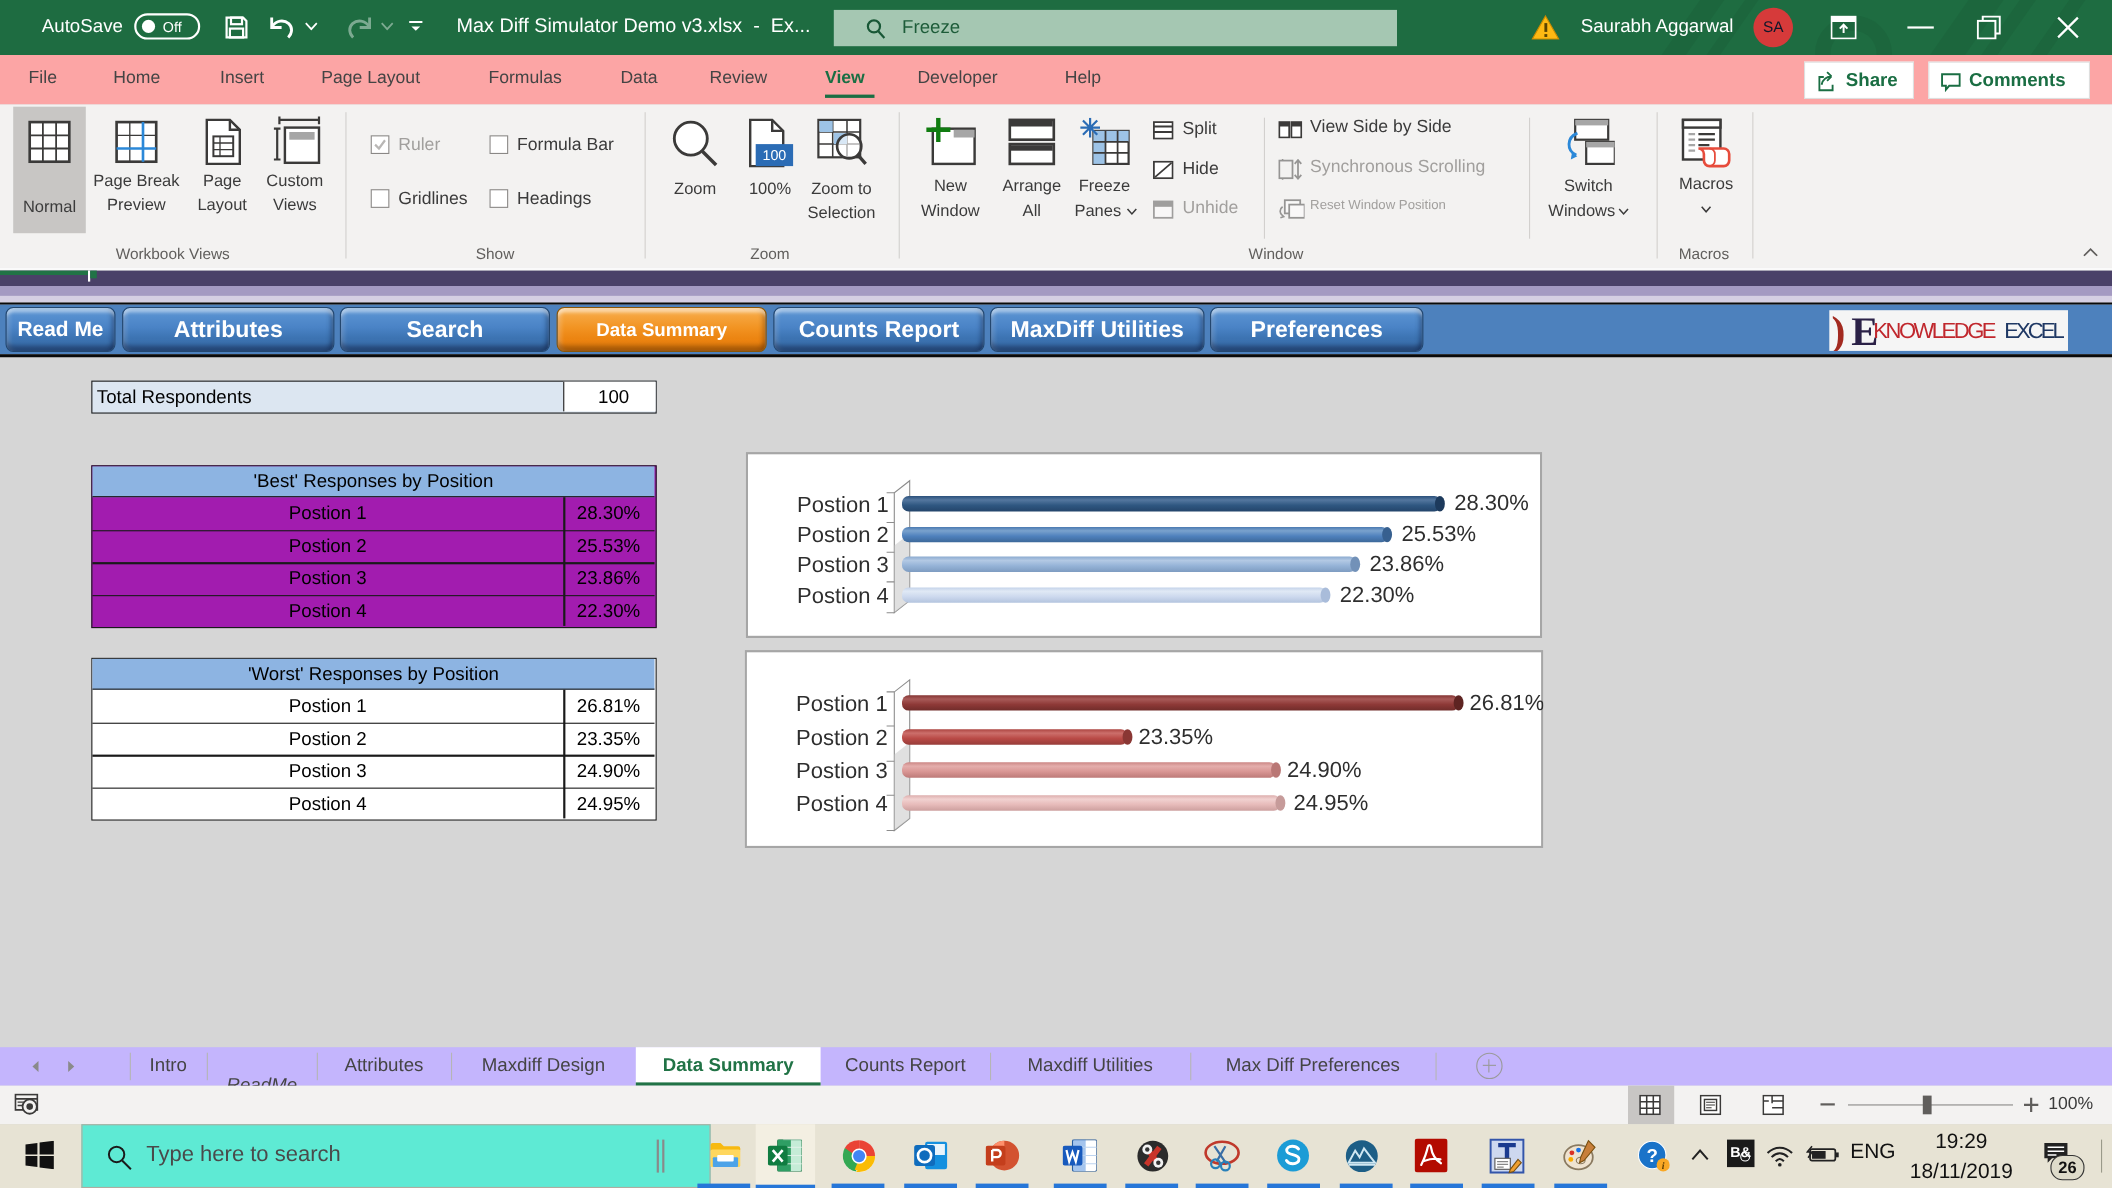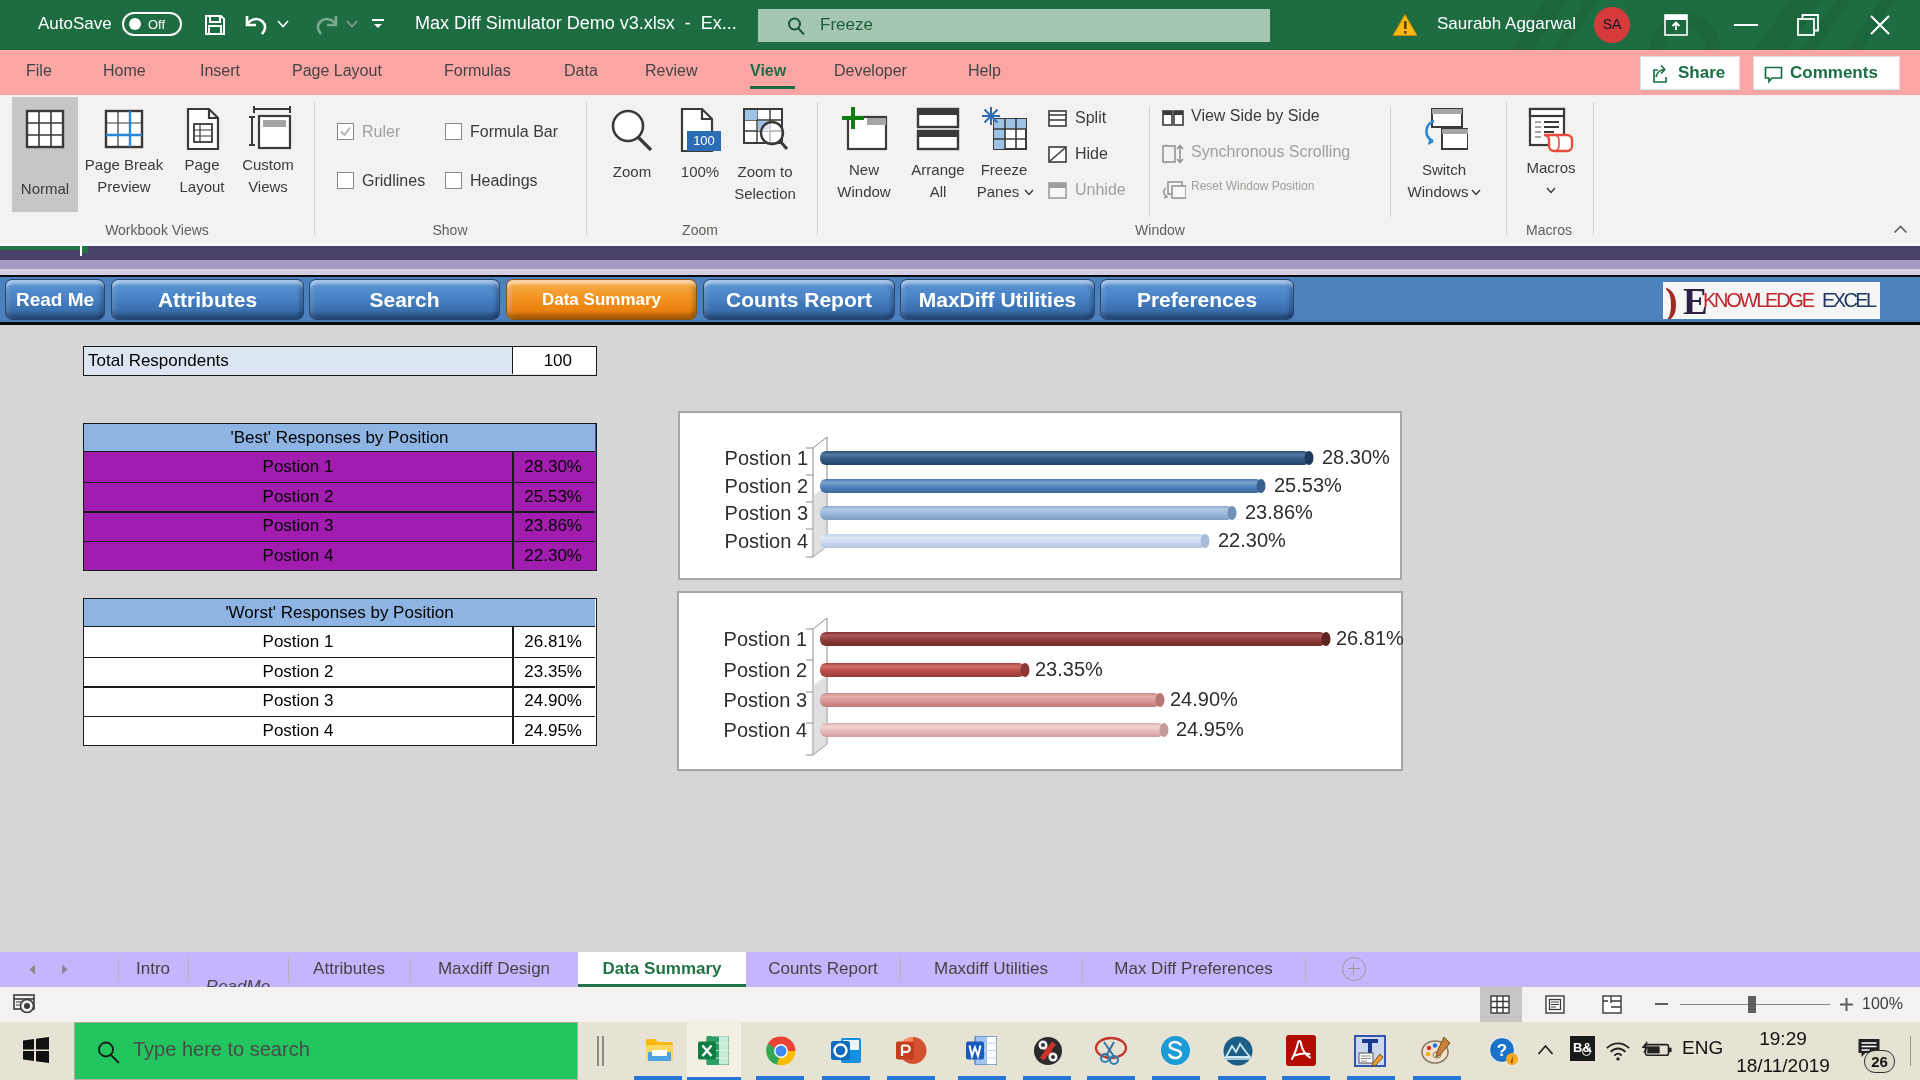--- a/index.html
+++ b/index.html
@@ -551,21 +551,21 @@
     </svg>
   <div class="abs" style="left:1862px;top:8px;font-size:16px;color:#3b3b3b;">100%</div>
 </div>
 
 <div class="abs" id="taskbar" style="left:0;top:1022px;width:1920px;height:58px;background:#e7e3d4;">
 
   <svg class="abs" style="left:23px;top:15px;" width="26" height="26" viewBox="0 0 26 26">
     <path d="M0 3.5 L11 2 V12.5 L0 12.5 Z M13 1.7 L26 0 V12.5 L13 12.5 Z M0 14 L11 14 V24 L0 22.5 Z M13 14 L26 14 V26 L13 24.3 Z" fill="#111"></path>
   </svg>
 
-  <div class="abs" style="left:74px;top:0;width:504px;height:58px;background:#22c55e;border:1px solid #b0aca0;">
+  <div class="abs" style="left:74px;top:0;width:572px;height:58px;background:#5eead4;border:1px solid #b0aca0;">
     <svg class="abs" style="left:21px;top:17px;" width="24" height="24" viewBox="0 0 24 24">
       <circle cx="10" cy="9.5" r="7" fill="none" stroke="#1a1a1a" stroke-width="1.8"></circle>
       <path d="M15 15 L23 23" stroke="#1a1a1a" stroke-width="1.8"></path>
     </svg>
     <div class="abs" style="left:58px;top:15px;font-size:20px;color:#4a4a4a;">Type here to search</div>
   </div>
   <div class="abs" style="left:597px;top:14px;width:2px;height:30px;background:#8a8a8a;"></div>
   <div class="abs" style="left:602px;top:14px;width:2px;height:30px;background:#8a8a8a;"></div>
 
   <svg class="abs" style="left:645px;top:16px;" width="29" height="25" viewBox="0 0 29 25">

